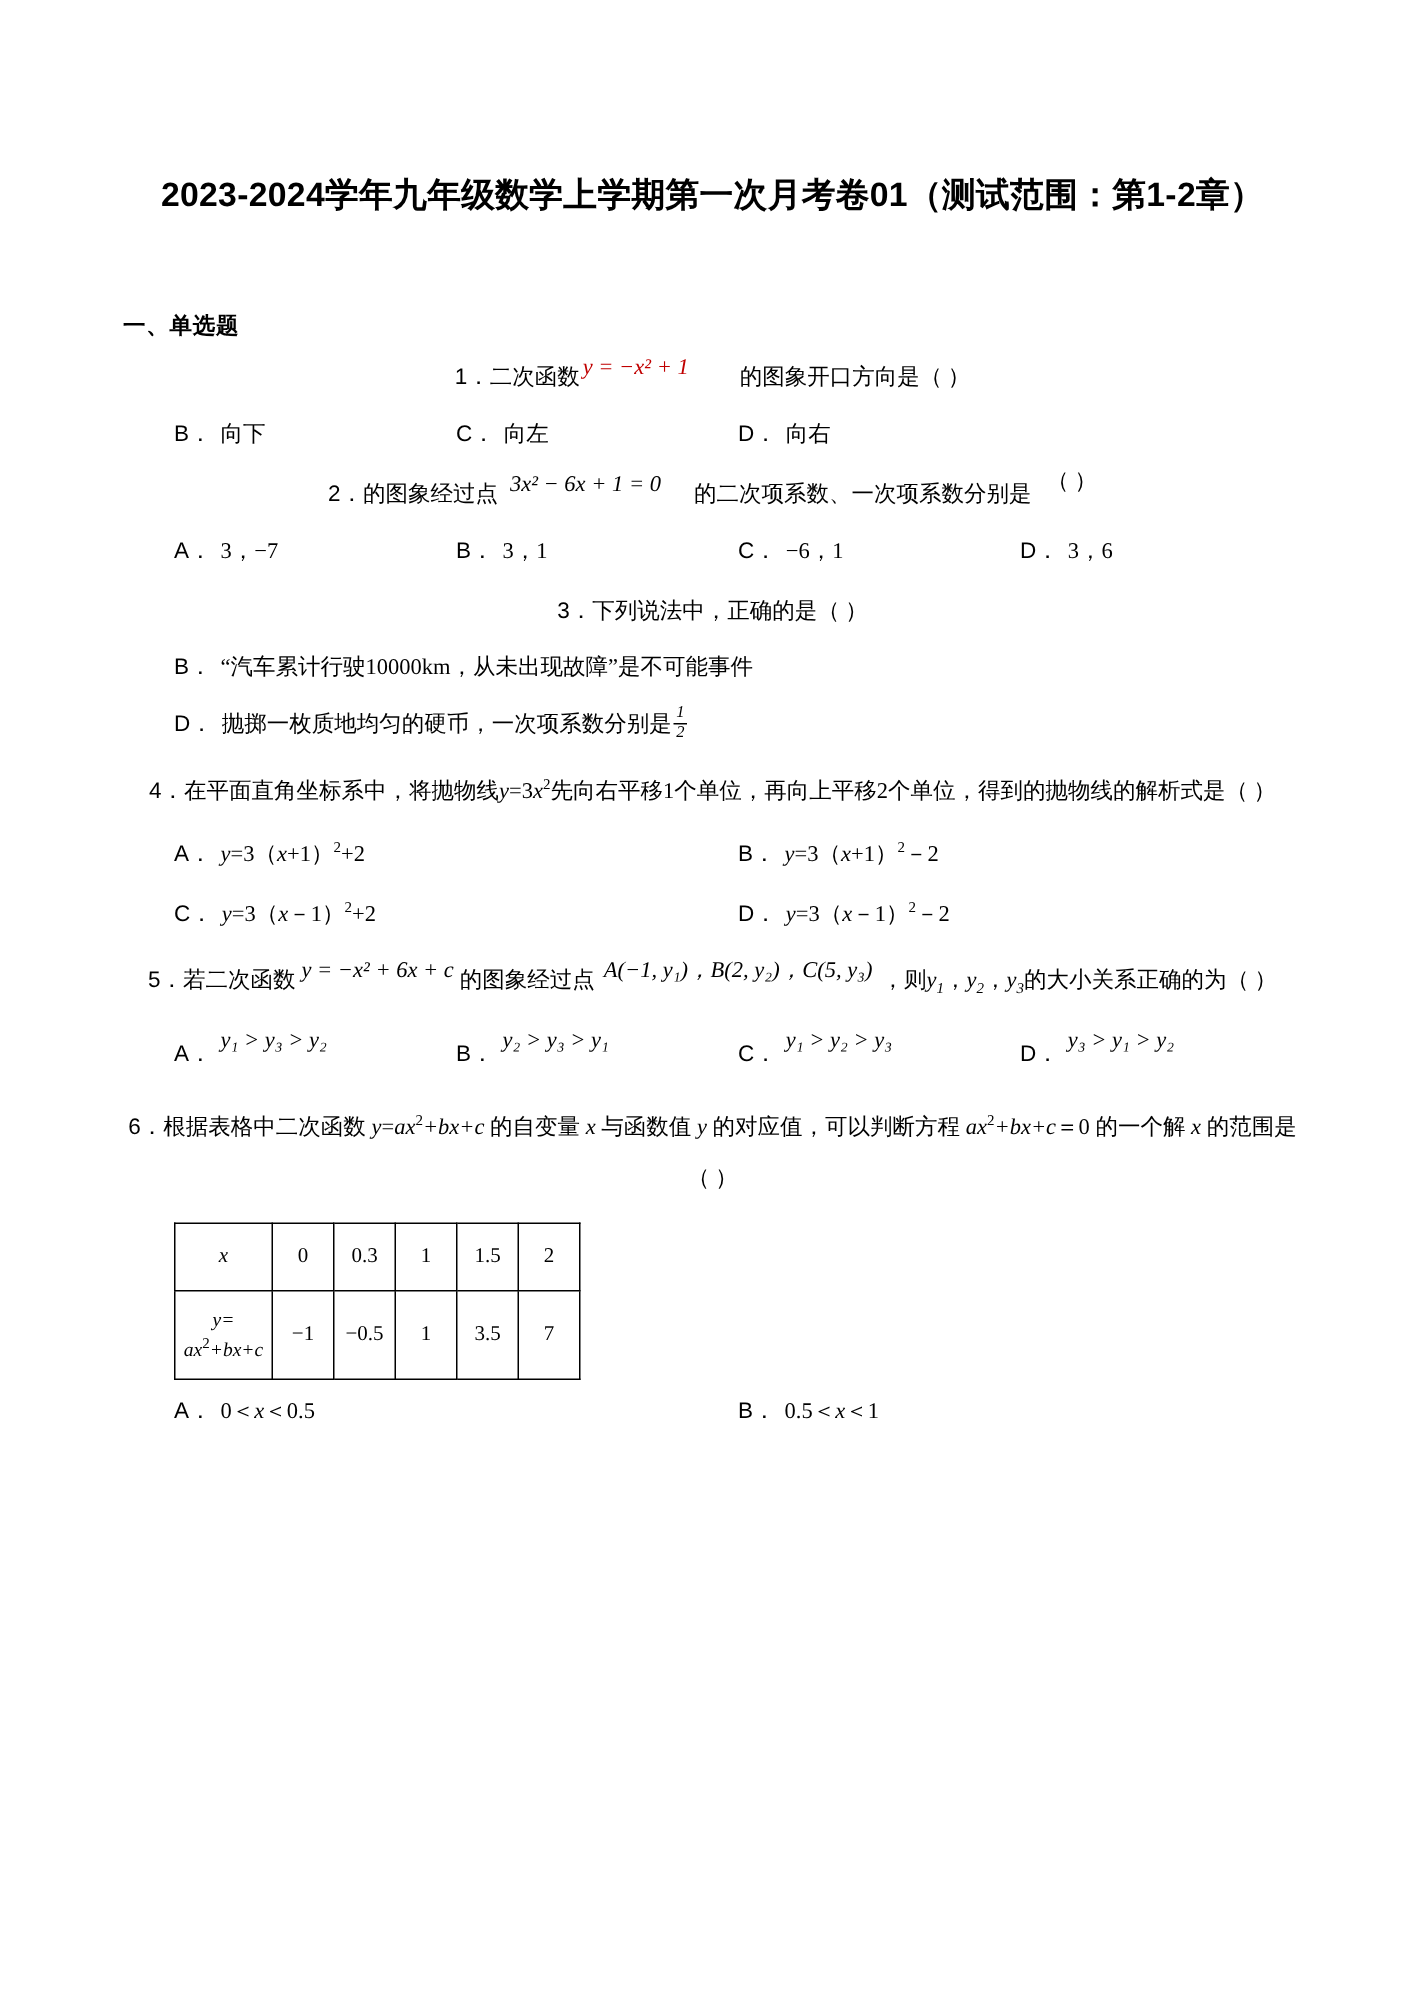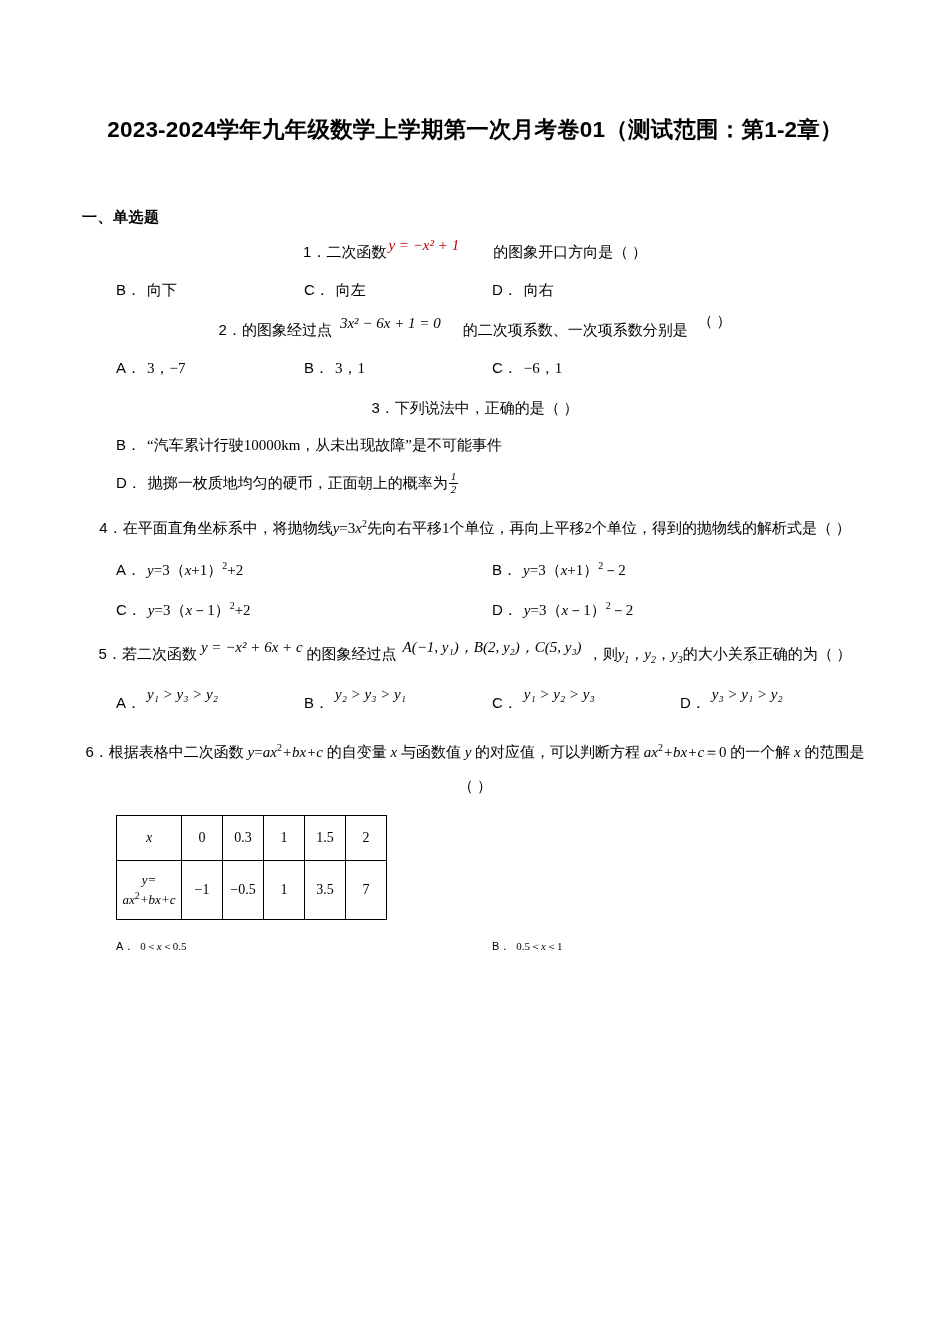--- a/index.html
+++ b/index.html
@@ -114,22 +114,22 @@
     text-align: center;
     vertical-align: middle;
     padding: 0;
   }
   table.valtable td.hcell { width: 64px; height: 44px; }
   table.valtable td.vcell { width: 40px; height: 44px; }
   table.valtable td.hcell2 { width: 64px; height: 58px; font-size: 13px; line-height: 16px; }
   table.valtable td.vcell2 { width: 40px; height: 58px; }
   .opts-inline {
     display: flex;
-    font-size: 11px;
-    line-height: 36px;
+    font-size: 15px;
+    line-height: 26px;
     margin: 8px 0 0 34px;
   }
   .opts-inline > div { width: 50%; }
   .tiny-sub { font-size: 10px; vertical-align: sub; font-style: italic; }
 </style>
 </head>
 <body>
 
 <div class="page">
 
@@ -146,28 +146,29 @@
     <div><span class="opt-lbl">D．</span><span>向右</span></div>
   </div>
 
   <div class="q">
     <span class="q-num">2．</span><span>的图象经过点</span><span class="inlineimg"><span class="math raise" style="margin:0 22px 0 8px;">3x² − 6x + 1 = 0</span></span><span>的二次项系数、一次项系数分别是</span><span class="raise" style="margin-left:10px;">（     ）</span>
   </div>
   <div class="opts four">
     <div><span class="opt-lbl">A．</span><span>3，−7</span></div>
     <div><span class="opt-lbl">B．</span><span>3，1</span></div>
     <div><span class="opt-lbl">C．</span><span>−6，1</span></div>
+    <div><span class="opt-lbl">D．</span><span>3，6</span></div>
   </div>
 
   <div class="q">
     <span class="q-num">3．</span><span>下列说法中，正确的是（     ）</span>
   </div>
   <div class="stack">
     <div><span class="opt-lbl">B．</span><span>“汽车累计行驶10000km，从未出现故障”是不可能事件</span></div>
-    <div><span class="opt-lbl">D．</span><span>抛掷一枚质地均匀的硬币，正面朝上的概率为</span><span class="frac"><span class="num">1</span><span class="den">2</span></span></div>
+    <div><span class="opt-lbl">D．</span><span>抛掷一枚质地均匀的硬币，一次项系数分别是</span><span class="frac"><span class="num">1</span><span class="den">2</span></span></div>
   </div>
 
   <div class="q" style="line-height:34px;">
     <span class="q-num">4．</span><span>在平面直角坐标系中，将抛物线<span class="math">y</span>=3<span class="math">x<span class="supn">2</span></span>先向右平移1个单位，再向上平移2个单位，得到的抛物线的解析式是（     ）</span>
   </div>
   <div class="opts two" style="margin-bottom:0;">
     <div><span class="opt-lbl">A．</span><span><span class="math">y</span>=3（<span class="math">x</span>+1）<span class="supn">2</span>+2</span></div>
     <div><span class="opt-lbl">B．</span><span><span class="math">y</span>=3（<span class="math">x</span>+1）<span class="supn">2</span>－2</span></div>
   </div>
   <div class="opts two">

